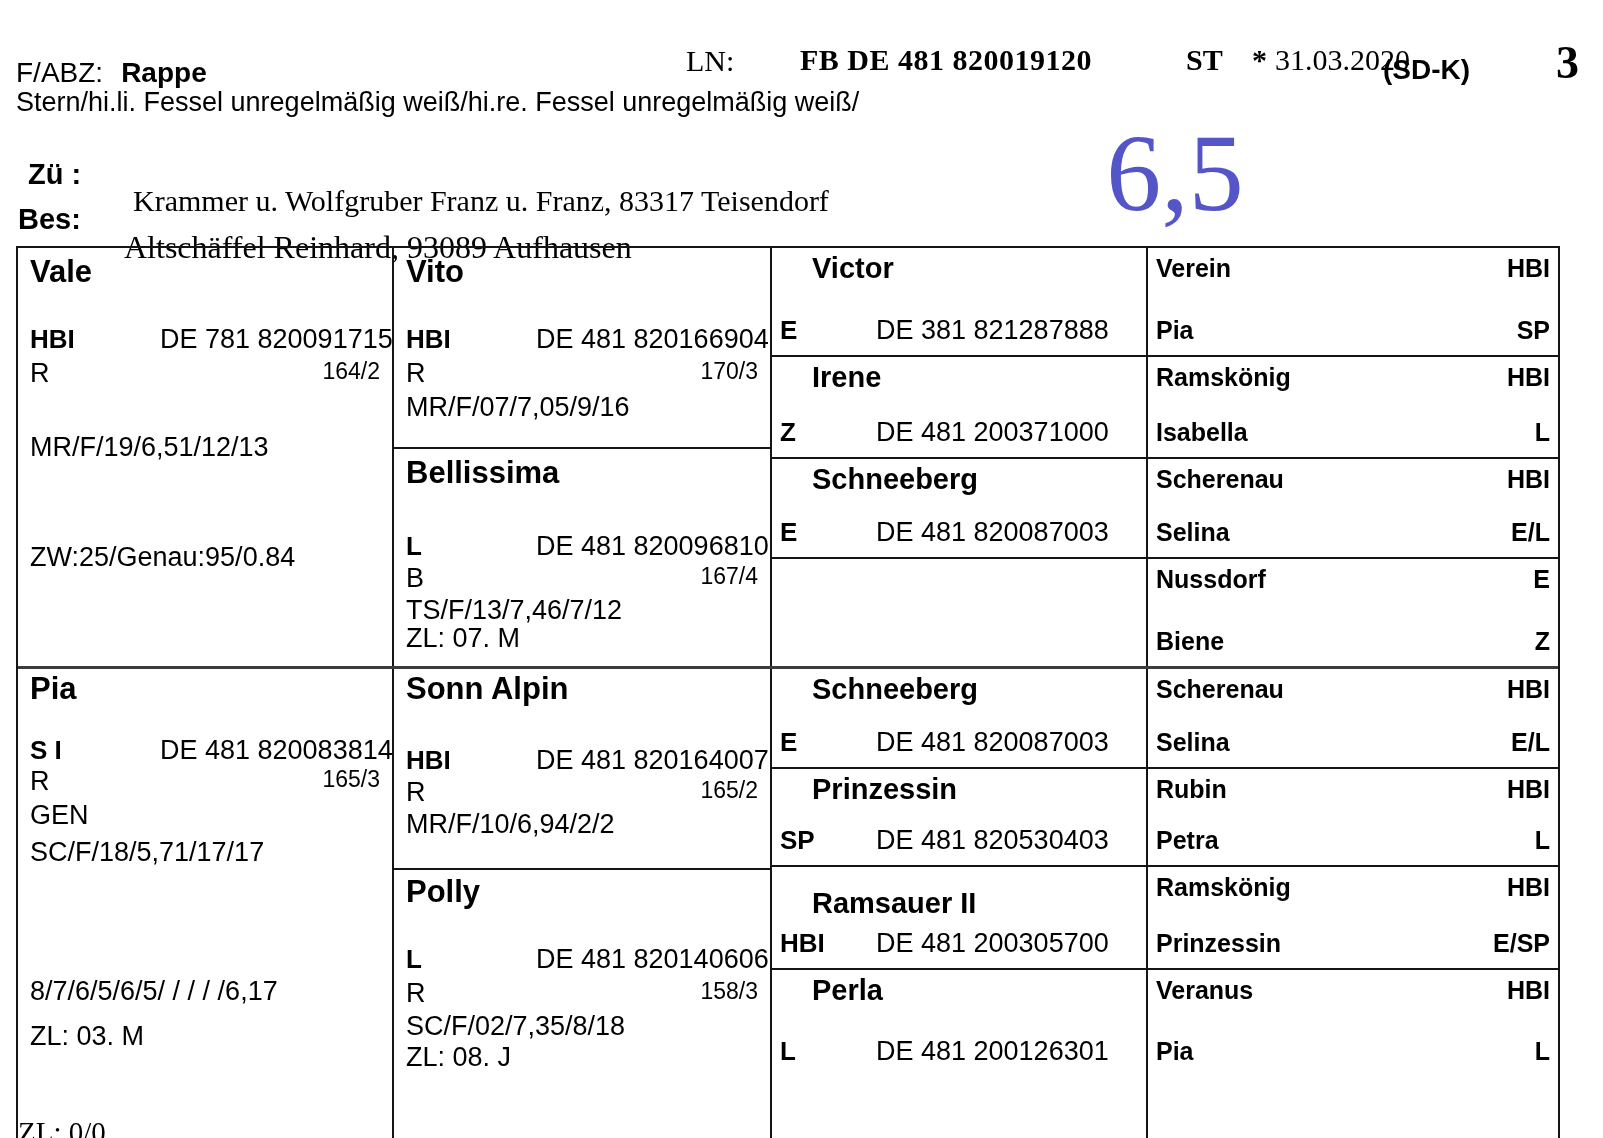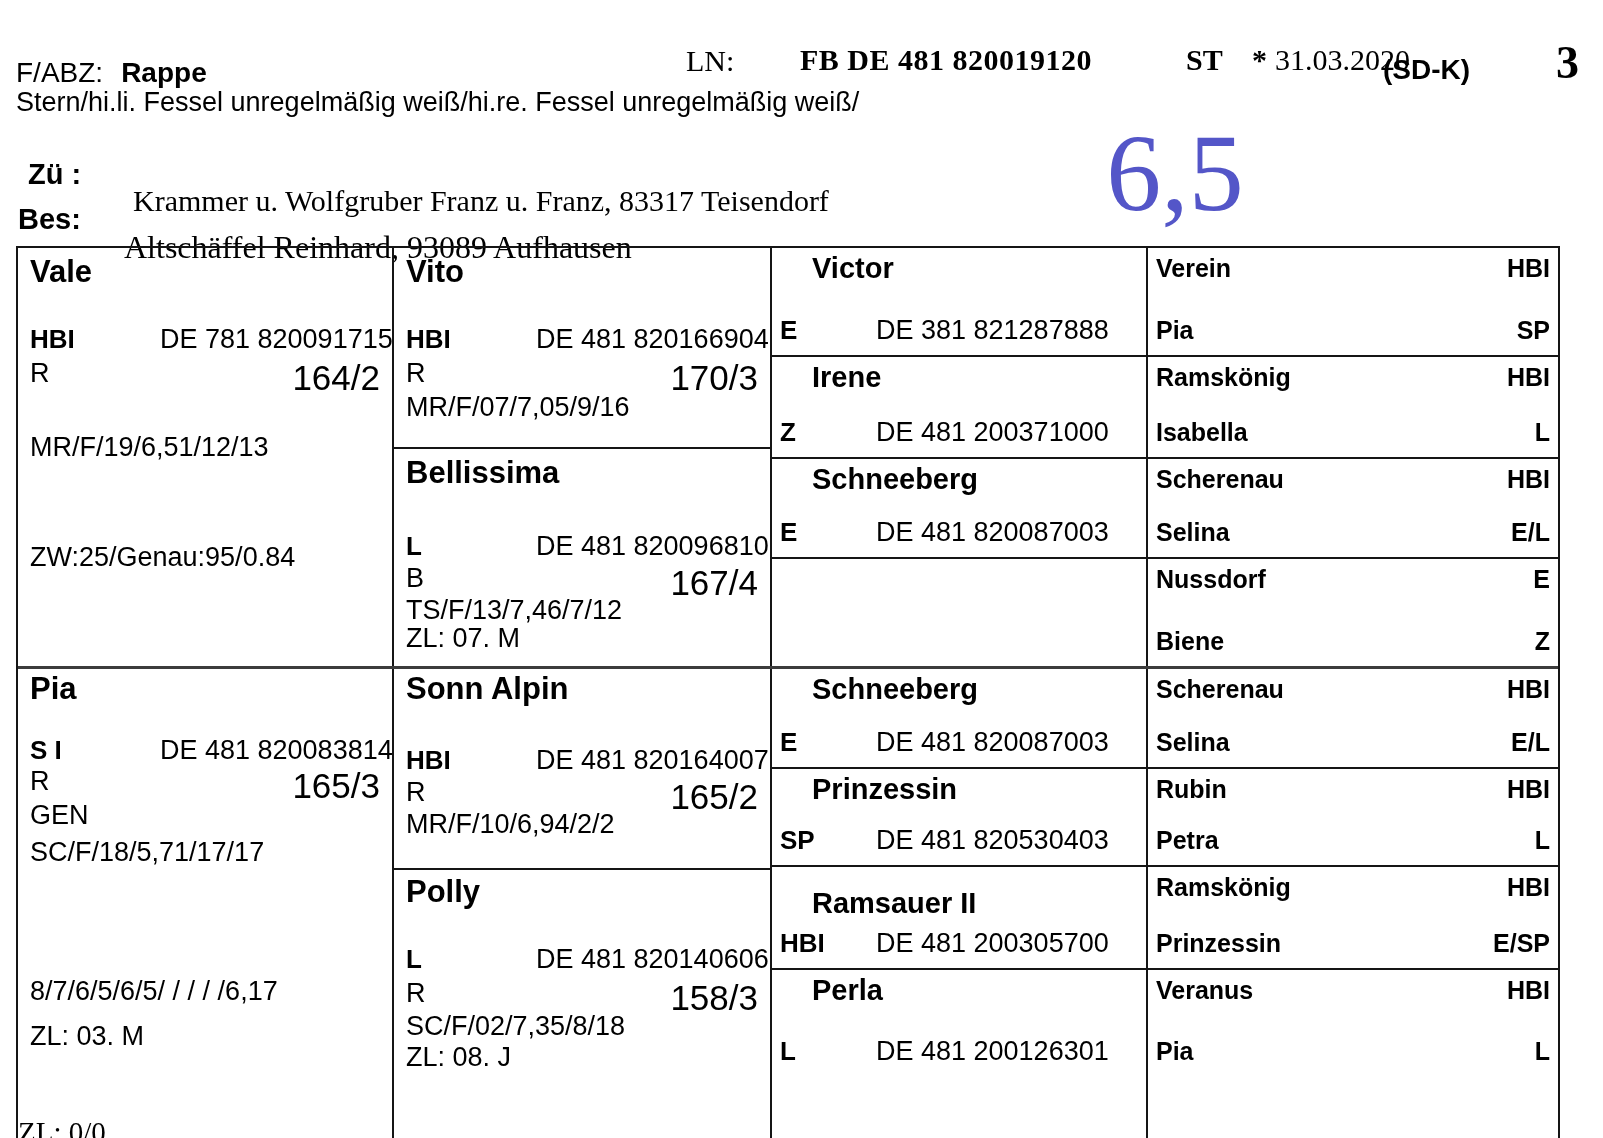--- a/index.html
+++ b/index.html
@@ -38,21 +38,21 @@
   .divider { position:absolute; left:0; right:0; top:418px; height:3px; background:#3c3c3c; }
   .cell { position:absolute; }
   .nm  { position:absolute; left:12px; font-size:31px; font-weight:bold; white-space:nowrap; }
   .nm3 { position:absolute; left:8px;  font-size:29px; font-weight:bold; white-space:nowrap;margin-left:32px; }
   .row { position:absolute; left:0; right:0; height:34px; }
   .tag { position:absolute; left:12px; font-size:26px; font-weight:bold; white-space:nowrap; }
   .idv { position:absolute; left:142px; font-size:27px; white-space:nowrap; }
   .tag3 { position:absolute; left:8px; font-size:26px; font-weight:bold; white-space:nowrap; }
   .idv3 { position:absolute; left:104px; font-size:27px; white-space:nowrap; }
   .msl { position:absolute; left:12px; font-size:27px; }
-  .msv { position:absolute; right:12px; font-size:35px;text-align:right; }
+  .msv { position:absolute; right:12px; font-size:23px;text-align:right; }
   .txt { position:absolute; left:12px; font-size:27px; white-space:nowrap; }
   .g4row { position:absolute; left:8px; right:8px; display:flex;
            justify-content:space-between; font-size:25px; font-weight:bold; }
 </style>
 </head>
 <body>
 
 <div class="page">
 
   <div class="abs fabz">

